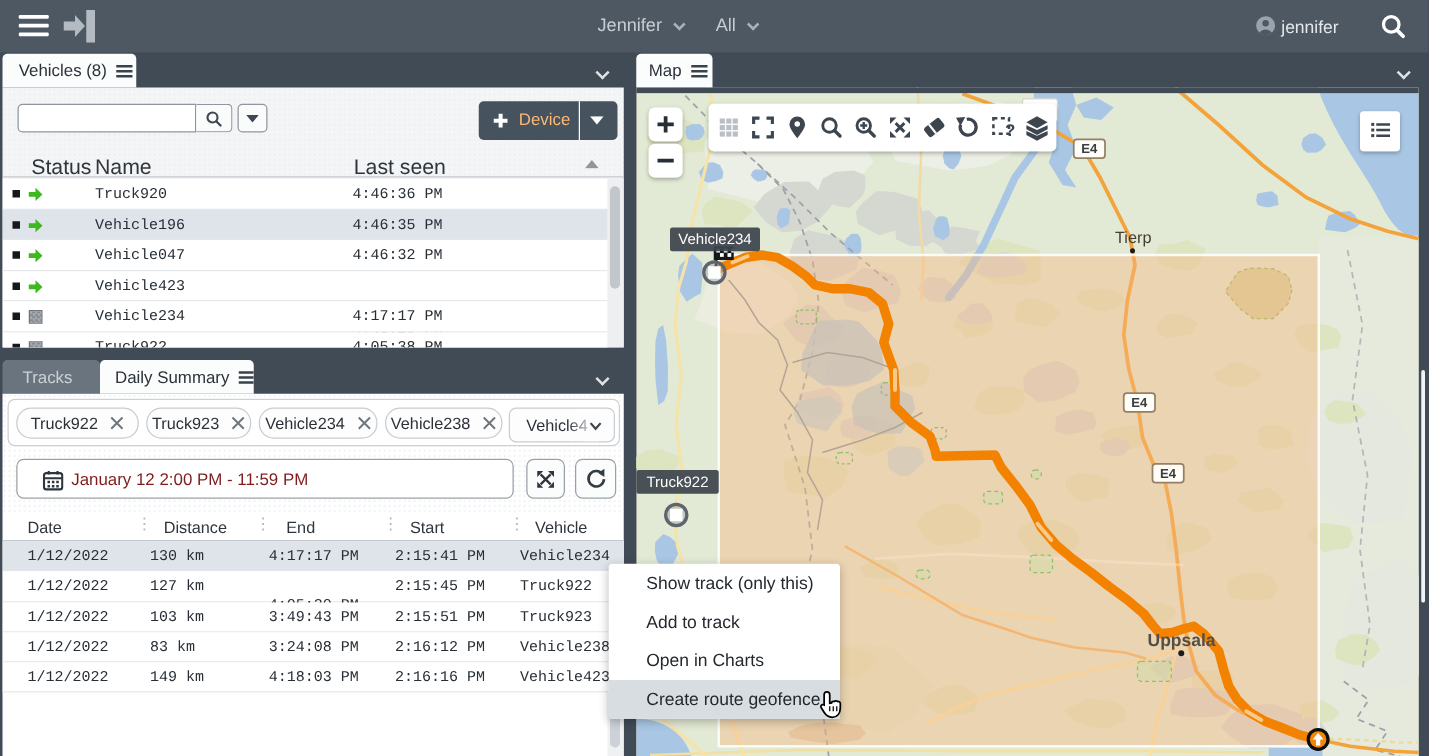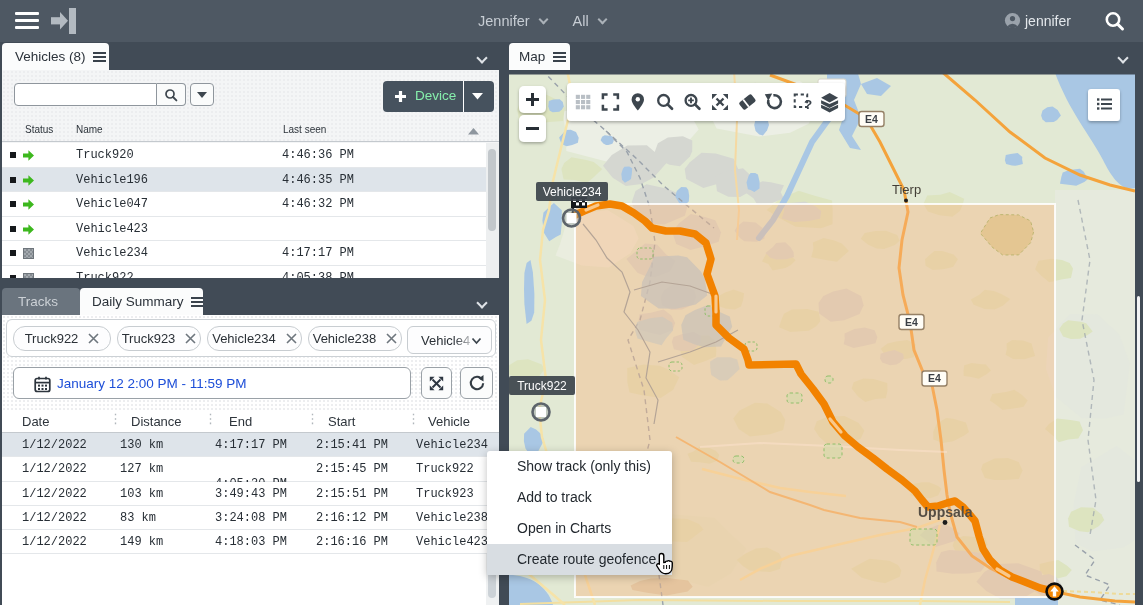--- a/index.html
+++ b/index.html
@@ -62,32 +62,32 @@
           <line x1="9" y1="9" x2="12.4" y2="12.4" stroke="#3e474f" stroke-width="1.9" stroke-linecap="round"></line>
         </svg>
     </div>
     <div style="width:24px;height:23px;background:#fafbfb;border:1px solid #8f969d;border-radius:4px;margin-left:4px;display:flex;align-items:center;justify-content:center;">
       <svg width="10" height="6" viewBox="0 0 10 6">
           <polygon points="0,0 10,0 5,6" fill="#3e474f"></polygon>
         </svg>
     </div>
   </div>
 
-  <div class="abs" style="left:381px;top:11px;width:111px;height:31px;background:#46525e;border-radius:4px;color:#86efac;text-decoration:underline;">
+  <div class="abs" style="left:381px;top:11px;width:111px;height:31px;background:#46525e;border-radius:4px;color:#fdba74;text-decoration:underline;">
     <svg class="abs" style="left:11px;top:9px;" width="13" height="13" viewBox="0 0 13 13">
         <path d="M6.5 1 V12 M1 6.5 H12" stroke="#fff" stroke-width="3.2"></path>
       </svg>
     <span class="abs" style="left:32px;top:7px;font-size:13.5px;">Device</span>
     <div class="abs" style="left:80px;top:0;width:1px;height:31px;background:#fff;"></div>
     <svg class="abs" style="left:89px;top:12px;" width="11" height="7" viewBox="0 0 11 7">
         <polygon points="0,0 11,0 5.5,6.5" fill="#fff"></polygon>
       </svg>
   </div>
 
-  <div class="abs" style="left:0;top:50px;width:497px;height:22px;font-size:10px;color:#2e353c;border-bottom:1px solid #c4c9ce;">
+  <div class="abs" style="left:0;top:50px;width:497px;height:22px;font-size:17px;color:#2e353c;border-bottom:1px solid #c4c9ce;">
     <span class="abs" style="left:23px;top:4px;">Status</span>
     <span class="abs" style="left:74px;top:4px;">Name</span>
     <span class="abs" style="left:281px;top:4px;">Last seen</span>
     <svg class="abs" style="left:466px;top:8px;" width="11" height="7" viewBox="0 0 11 7">
         <polygon points="5.5,0 11,6.5 0,6.5" fill="#8e969e"></polygon>
       </svg>
   </div>
 
   <div class="abs" style="left:0;top:73px;width:484px;">
     <div style="position:relative;height:24.5px;border-bottom:1px solid #e4e7ea;background:#fff;font-size:12px;color:#272e35;" class="mono">
@@ -175,21 +175,21 @@
         <line x1="12" y1="0.8" x2="12" y2="3.6" stroke="#2d353d" stroke-width="1.7"></line>
         <g fill="#2d353d">
           <rect x="4" y="8.6" width="2" height="2"></rect>
           <rect x="7.5" y="8.6" width="2" height="2"></rect>
           <rect x="11" y="8.6" width="2" height="2"></rect>
           <rect x="4" y="12" width="2" height="2"></rect>
           <rect x="7.5" y="12" width="2" height="2"></rect>
           <rect x="11" y="12" width="2" height="2"></rect>
         </g>
       </svg>
-      <span class="abs" style="left:43px;top:8px;font-size:13.5px;color:#1d4ed8;">January 12 2:00 PM - 11:59 PM</span>
+      <span class="abs" style="left:43px;top:8px;font-size:13.5px;color:#7f1d1d;">January 12 2:00 PM - 11:59 PM</span>
     </div>
     <div class="abs" style="left:419px;top:52px;width:31px;height:32px;background:#fbfcfc;border:1px solid #9aa1a7;border-radius:6px;display:flex;align-items:center;justify-content:center;">
       <svg width="17" height="17" viewBox="0 0 17 17">
         <g stroke="#2c3540" stroke-width="1.9" fill="#2c3540">
           <line x1="4.5" y1="4.5" x2="12.5" y2="12.5"></line>
           <line x1="12.5" y1="4.5" x2="4.5" y2="12.5"></line>
           <polygon points="1.8,1.8 6.6,1.8 1.8,6.6" stroke="none"></polygon>
           <polygon points="15.2,1.8 10.4,1.8 15.2,6.6" stroke="none"></polygon>
           <polygon points="1.8,15.2 6.6,15.2 1.8,10.4" stroke="none"></polygon>
           <polygon points="15.2,15.2 10.4,15.2 15.2,10.4" stroke="none"></polygon>

